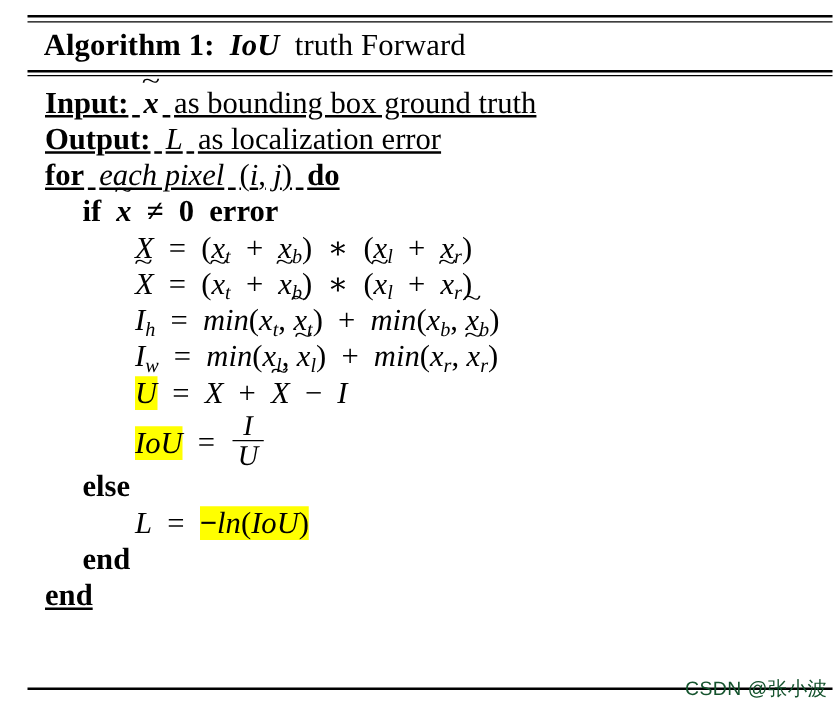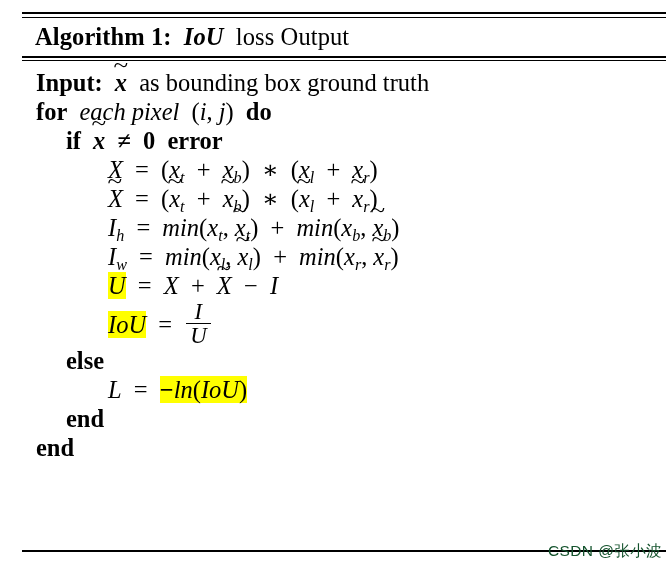--- a/index.html
+++ b/index.html
@@ -65,21 +65,21 @@
 
   .ln {
     font-size: 24.5px;
     line-height: 29px;
     white-space: nowrap;
     height: 29px;
   }
   .ln.tall { height: 46px; line-height: 46px; }
 
   
-  .i0 { padding-left: 14px; }
+  .i0 { padding-left: 14px; text-decoration: underline; }
   .i1 { padding-left: 44px; }
   .i2 { padding-left: 86px; }
   .i3 { padding-left: 112px; }
 
   .kw { font-weight: bold; }
   .it { font-style: italic; }
   .math { font-style: italic; font-family: "Liberation Serif", "DejaVu Serif", serif; }
   .up { font-style: normal; }
   .hl { background: #FFFF00; }
 
@@ -140,33 +140,36 @@
 </style>
 </head>
 <body>
 
 <div class="algorithm">
 
   <div class="rule-thick"></div>
   <div class="rule-thin"></div>
 
   <div class="caption">
-    <span>Algorithm 1:</span><span class="op"> </span><span class="it">IoU</span><span class="op"> </span><span class="normal-weight">loss Output</span>
+    <span>Algorithm 1:</span><span class="op"> </span><span class="it">IoU</span><span class="op"> </span><span class="normal-weight">truth Forward</span>
   </div>
 
   <div class="rule-thick"></div>
   <div class="rule-thin"></div>
 
   <div class="body-lines">
 
     <div class="ln i0">
       <span class="kw">Input:</span><span class="op"> </span><span class="tilde"><span class="tchar kw">x</span></span><span class="op"> </span><span class="up">as bounding box ground truth</span>
     </div>
 
 
+    <div class="ln i0">
+      <span class="kw">Output:</span><span class="op"> </span><span class="script">L</span><span class="op"> </span><span class="up">as localization error</span>
+    </div>
 
     <div class="ln i0">
       <span class="kw">for</span><span class="op"> </span><span class="it">each pixel</span><span class="op"> </span><span class="up">(</span><span class="it">i</span><span class="up">,</span><span class="op"></span><span class="it">j</span><span class="up">)</span><span class="op"> </span><span class="kw">do</span>
     </div>
 
     <div class="ln i1">
       <span class="kw">if</span><span class="op"> </span><span class="tilde"><span class="tchar kw">x</span></span><span class="op"> </span><span class="kw up">≠</span><span class="op"> </span><span class="kw up">0</span><span class="op"> </span><span class="kw">error</span>
     </div>
 
     <div class="ln i2">

